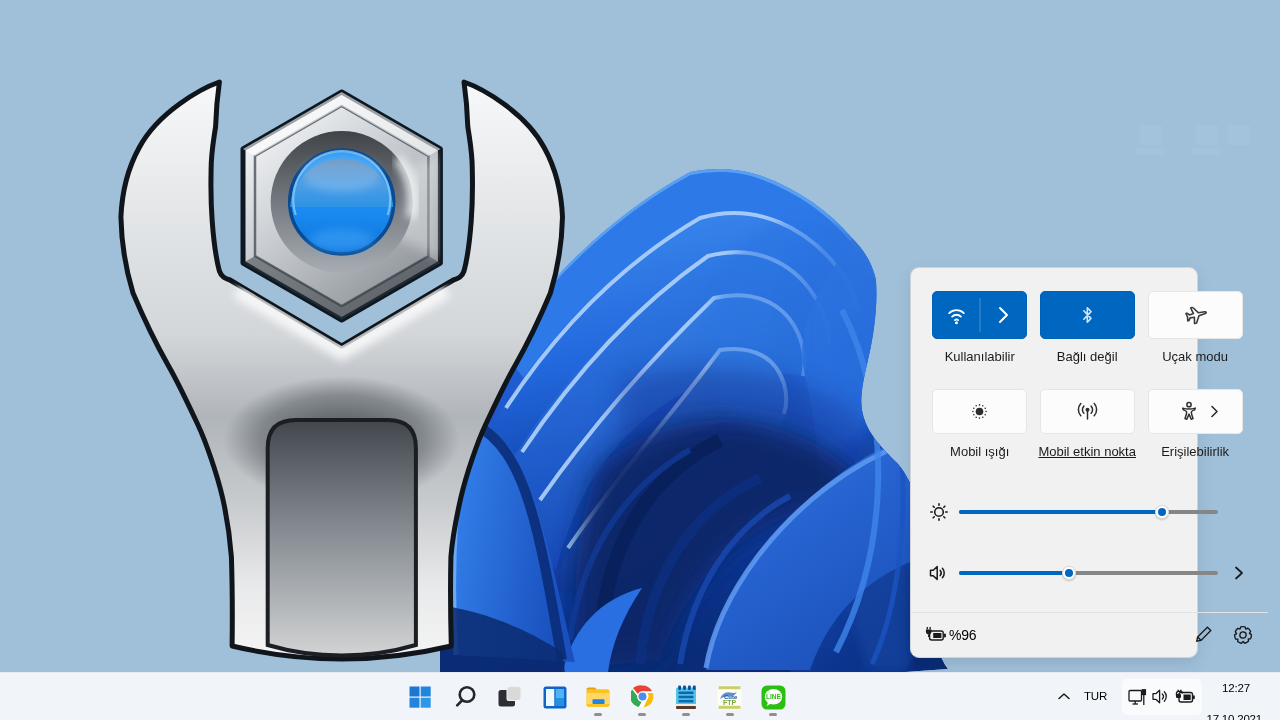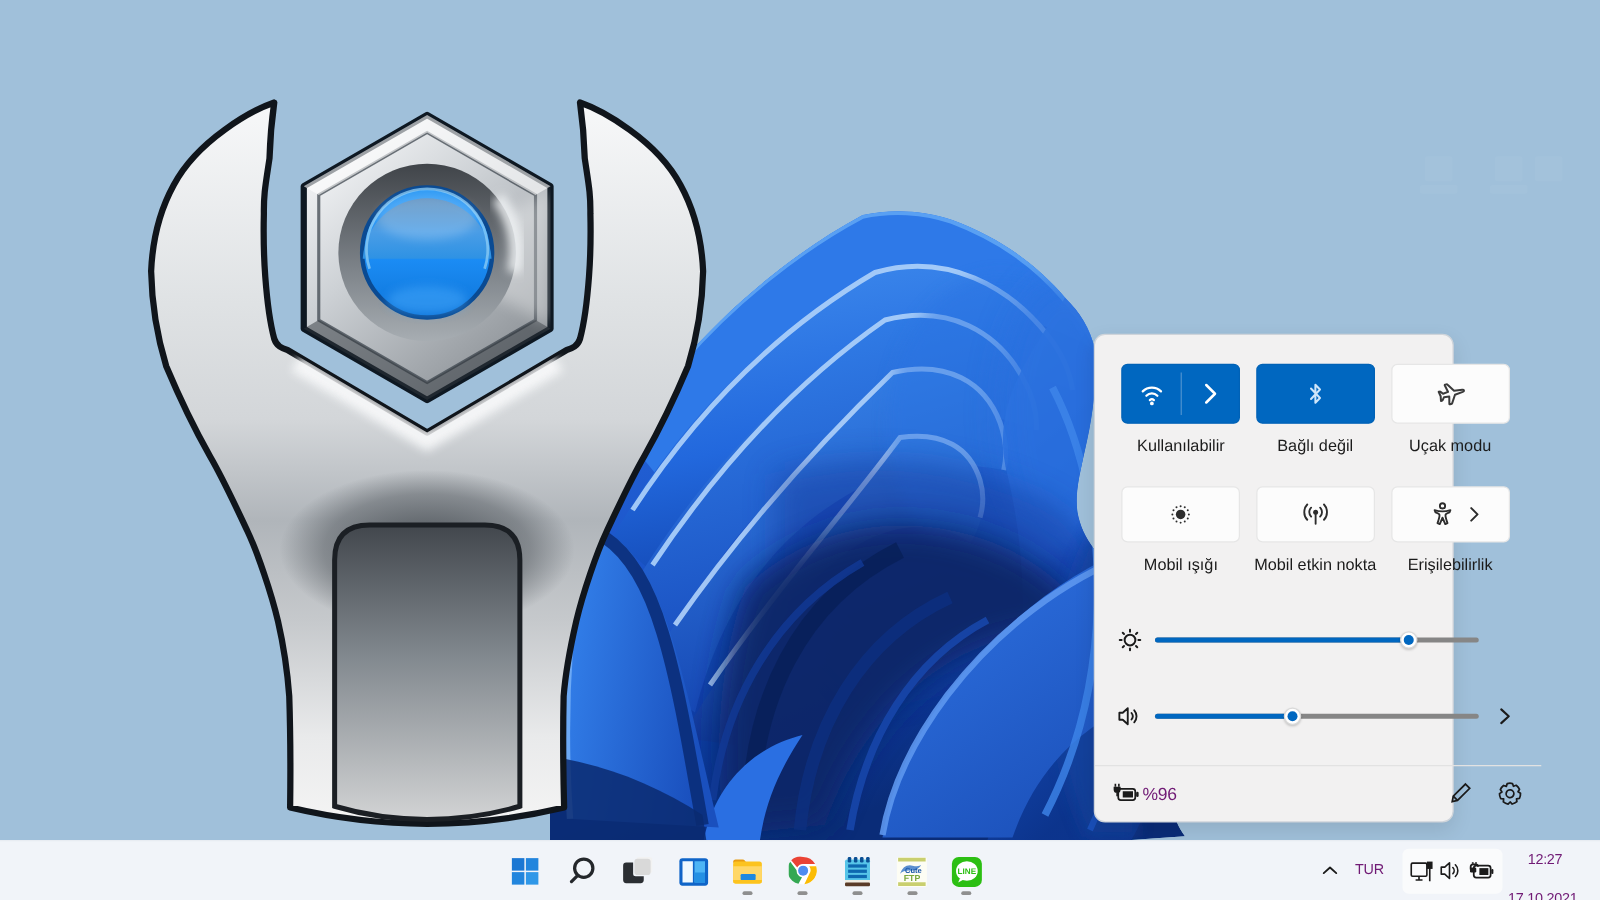--- a/index.html
+++ b/index.html
@@ -1,38 +1,38 @@
 <!DOCTYPE html>
 <html><head>
 <meta charset="utf-8">
 <style>
   html,body{margin:0;padding:0;width:1280px;height:720px;overflow:hidden;
     font-family:"Liberation Sans",sans-serif;}
   #stage{position:relative;width:1280px;height:720px;background:#a0c0da;overflow:hidden;}
   #bgsvg{position:absolute;left:0;top:0;}
   
-  #panel{position:absolute;left:875px;top:267px;width:288px;height:391px;
+  #panel{position:absolute;left:910px;top:267px;width:288px;height:391px;
     background:#f2f1f1;border:1px solid #cfd4da;border-radius:9px;box-sizing:border-box;
     box-shadow:0 6px 16px rgba(0,0,0,.10);}
   .qbtn{position:absolute;width:95px;height:48px;border-radius:5px;box-sizing:border-box;}
   .qblue{background:#0067c0;border:1px solid #0062b6;}
   .qwhite{background:#fcfcfc;border:1px solid #e6e6e6;}
   .qlabel{position:absolute;width:140px;text-align:center;font-size:13px;color:#1b1b1b;}
   .trk{position:absolute;height:4px;border-radius:2px;background:#868686;}
   .trkfill{position:absolute;height:4px;border-radius:2px;background:#0067c0;}
   .thumb{position:absolute;width:14px;height:14px;border-radius:50%;background:#fff;
     border:1px solid #d9d9d9;box-sizing:border-box;box-shadow:0 1px 2px rgba(0,0,0,.2);}
   .thumb::after{content:"";position:absolute;left:2px;top:2px;width:8px;height:8px;
     border-radius:50%;background:#0067c0;}
   
   #taskbar{position:absolute;left:0;top:672px;width:1280px;height:61px;background:#f1f4f9;
     border-top:1px solid #e8ecf2;box-sizing:border-box;}
   .tbi{position:absolute;top:0;}
   .ind{position:absolute;top:40px;width:8px;height:3px;border-radius:1.5px;background:#8f8f8f;}
-  .traytxt{position:absolute;font-size:11.5px;color:#701a75;letter-spacing:-0.2px;}
+  .traytxt{position:absolute;font-size:11.5px;color:#000000;letter-spacing:-0.2px;}
 </style>
 </head>
 <body>
 <div id="stage">
 <svg id="bgsvg" width="1280" height="720" viewBox="0 0 1280 720">
   <defs>
     <filter id="soft4" x="-40%" y="-40%" width="180%" height="180%">
           <feGaussianBlur stdDeviation="4"></feGaussianBlur>
         </filter>
     <filter id="soft6" x="-40%" y="-40%" width="180%" height="180%">
@@ -370,21 +370,21 @@
     <svg width="93" height="43" viewBox="0 0 93 43">
       <g transform="translate(40,21.5)" stroke="#2d2d2d" fill="none" stroke-width="1.5" stroke-linecap="round" stroke-linejoin="round">
         <circle cx="0" cy="-6.8" r="2.1"></circle>
         <path d="M -6.3 -3.4 Q 0 -1.4 6.3 -3.4 L 5.6 -1.6 Q 2.6 -0.6 2.4 0.4 Q 2.2 2 4 7 L 2.2 7.8 L 0 2.6 L -2.2 7.8 L -4 7 Q -2.2 2 -2.4 0.4 Q -2.6 -0.6 -5.6 -1.6 Z"></path>
       </g>
       <path d="M 63 16.5 L 68 21.5 L 63 26.5" stroke="#2d2d2d" stroke-width="1.6" fill="none" stroke-linecap="round" stroke-linejoin="round"></path>
     </svg>
   </div>
 
   <div class="qlabel" style="left:-1.3px;top:176px;">Mobil ışığı</div>
-  <div class="qlabel" style="left:106.2px;top:176px;">Mobil etkin nokta</div>
+  <div class="qlabel" style="left:106.2px;top:176px;text-decoration:underline;">Mobil etkin nokta</div>
   <div class="qlabel" style="left:214.1px;top:176px;">Erişilebilirlik</div>
 
   <svg width="22" height="22" viewBox="0 0 22 22" style="position:absolute;left:17px;top:233px;">
     <g transform="translate(11,11)" stroke="#1b1b1b" fill="none" stroke-width="1.6" stroke-linecap="round">
       <circle cx="0" cy="0" r="4.3"></circle>
       <line x1="0" y1="-8.2" x2="0" y2="-6.7"></line>
           <line x1="0" y1="6.7" x2="0" y2="8.2"></line>
       <line x1="-8.2" y1="0" x2="-6.7" y2="0"></line>
           <line x1="6.7" y1="0" x2="8.2" y2="0"></line>
       <line x1="-5.8" y1="-5.8" x2="-4.8" y2="-4.8"></line>

